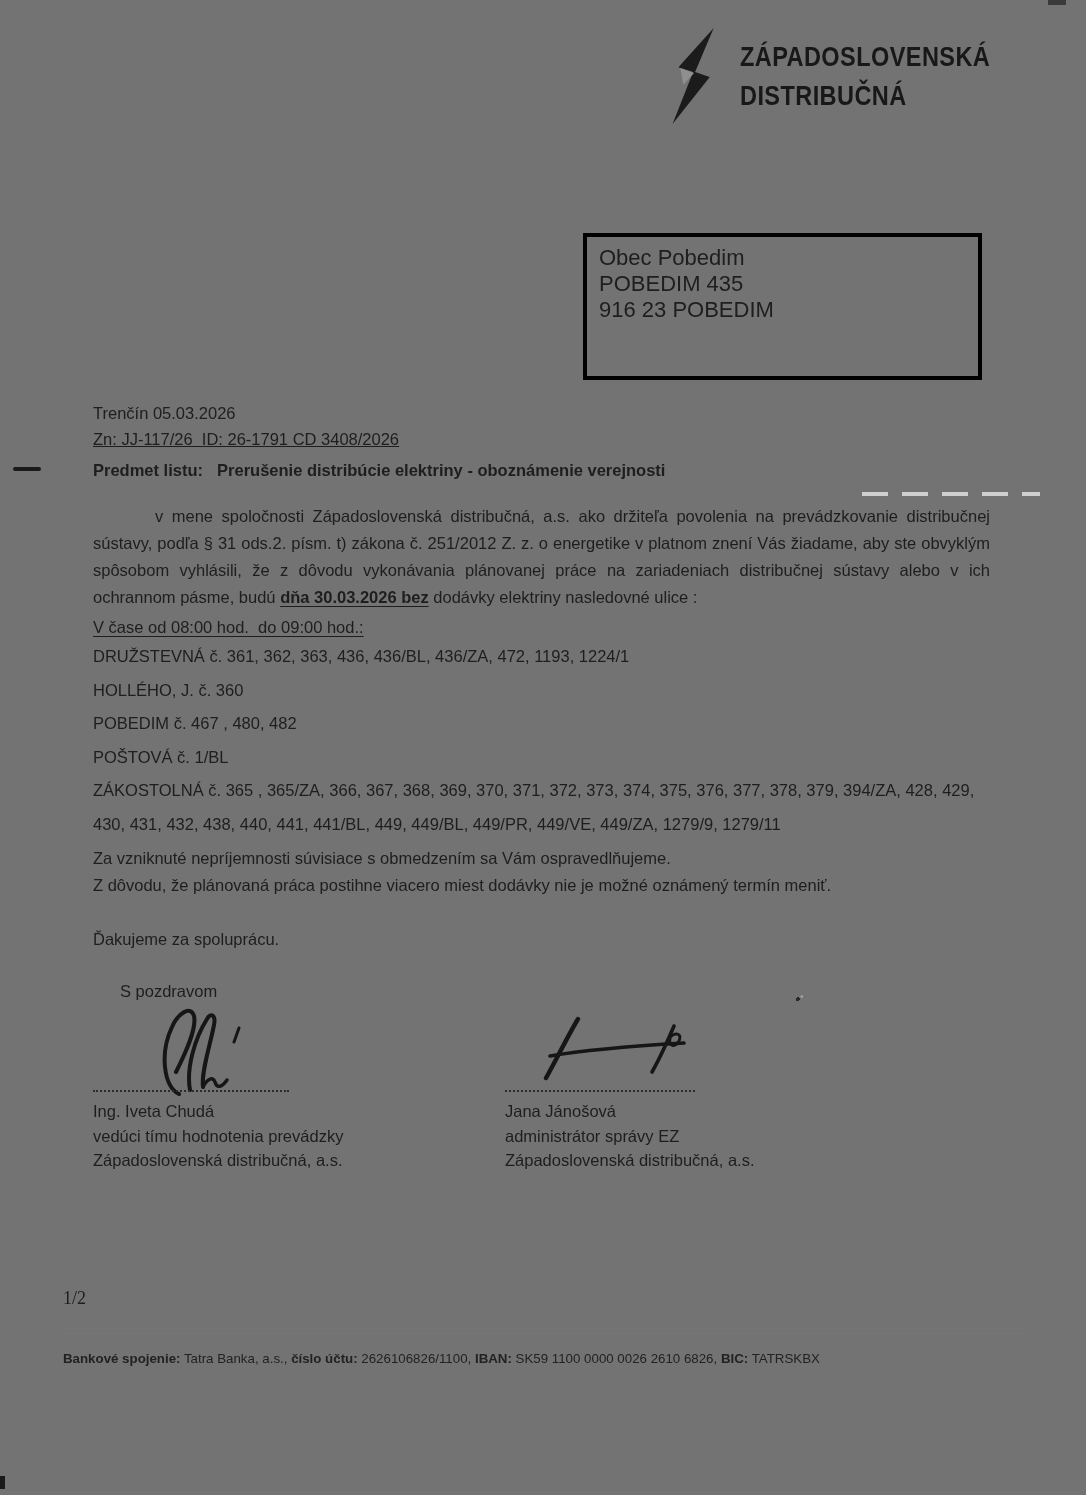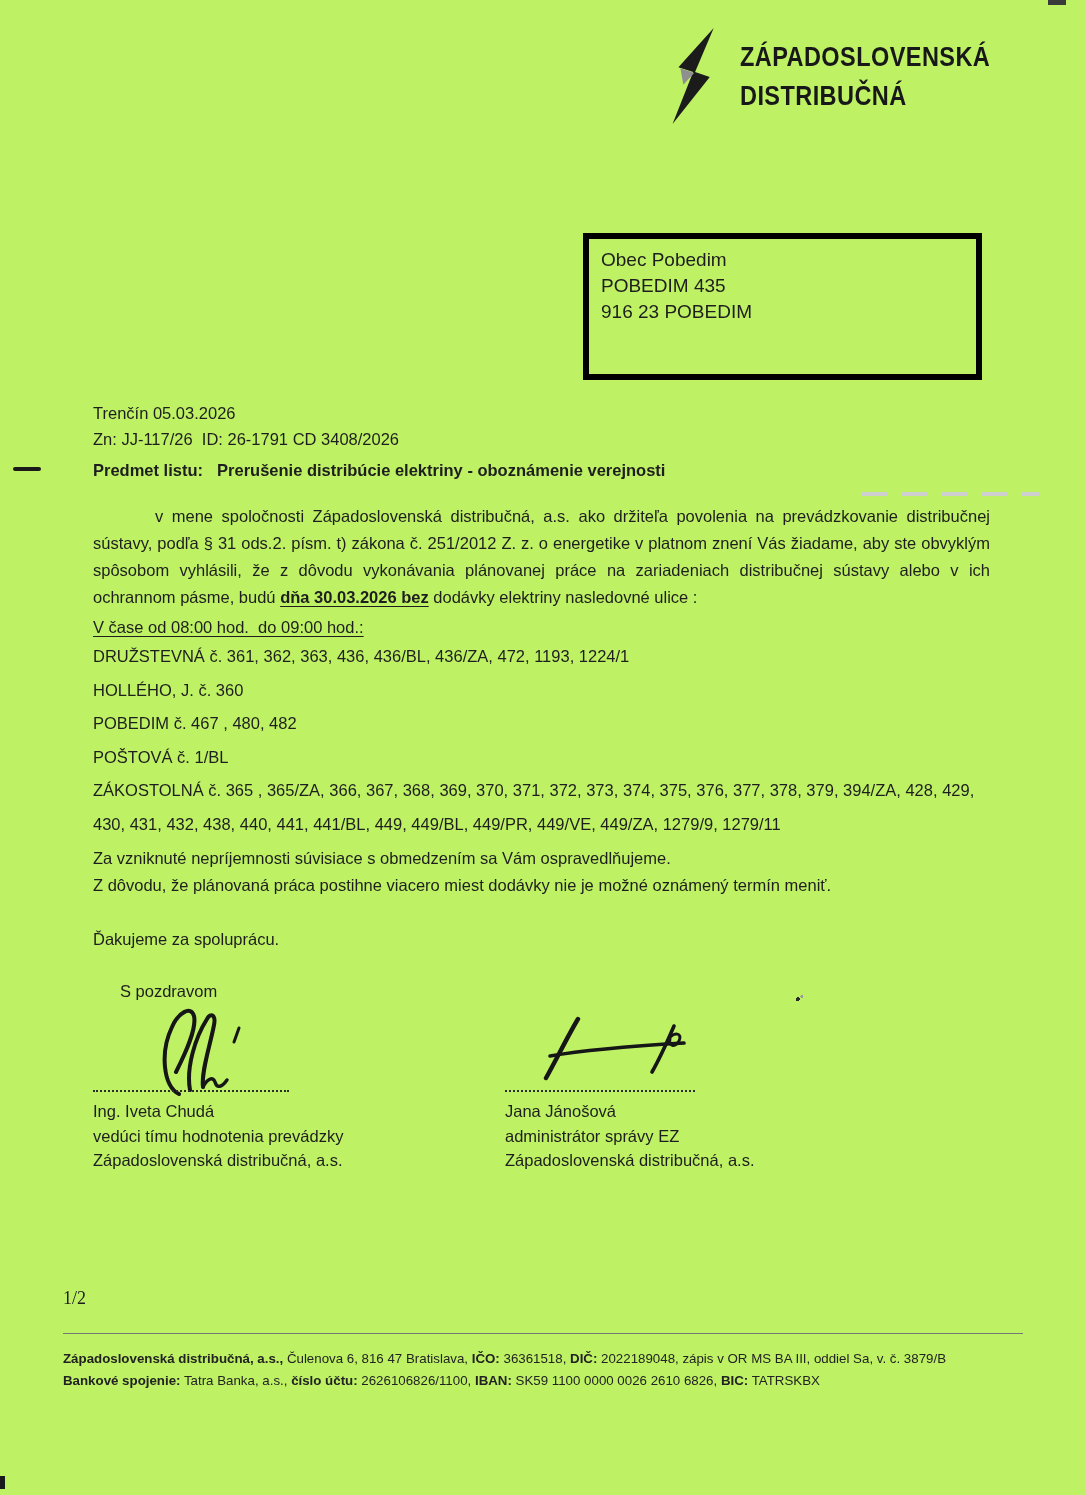--- a/index.html
+++ b/index.html
@@ -1,28 +1,28 @@
 <!DOCTYPE html>
 <html><head>
 <meta charset="utf-8">
 <style>
   html,body{margin:0;padding:0;background:#e8e8e8;}
   .page{
     position:relative;
     width:1086px;height:1495px;
     margin:0 auto;
-    background:#bef264;
+    background:#737373;
     font-family:"Liberation Sans",sans-serif;
     color:#1e1e1e;
     overflow:hidden;
   }
   .abs{position:absolute;}
   .b{font-weight:bold;}
   .u{text-decoration:underline;text-underline-offset:3px;}
-  .prewrap{white-space:pre-wrap;}
+  .prewrap{white-space:pre-wrap;text-decoration:underline;}
 
   
   .logo{left:668px;top:28px;display:flex;align-items:flex-start;}
   .logo svg{display:block;margin-right:10px;}
   .wordmark{
     font-weight:bold;color:#181818;
     font-size:28px;line-height:39px;letter-spacing:.5px;
     transform:scaleX(.84);transform-origin:left top;
     white-space:nowrap;margin-top:9px;
   }
@@ -33,22 +33,22 @@
   .fold-dash{left:13px;top:467px;width:28px;height:4px;background:#1a1a1a;border-radius:2px;}
   .smudge{left:862px;top:492px;width:178px;height:4px;
     background:repeating-linear-gradient(90deg,#cfcfcf 0 26px,transparent 26px 40px);}
   .speck{left:795px;top:995px;width:9px;height:6px;
     background:radial-gradient(circle at 30% 70%,#2a2a2a 0 2px,transparent 2px),
                radial-gradient(circle at 75% 25%,#9a9a9a 0 1.5px,transparent 1.5px);}
 
   
   .addr-box{
     left:583px;top:233px;width:399px;height:147px;
-    border:6px solid #000000;box-sizing:border-box;
-    padding:8px 12px;font-size:19px;line-height:26px;
+    border:4px solid #000000;box-sizing:border-box;
+    padding:8px 12px;font-size:22px;line-height:26px;
   }
 
   .meta{left:93px;top:400px;font-size:16.5px;line-height:26px;}
   .meta p{margin:0;}
 
   .subject{left:93px;top:461px;font-size:16.5px;font-weight:bold;}
   .subject .label{margin-right:14px;}
 
   .intro{
     left:93px;top:503px;width:897px;
@@ -169,17 +169,16 @@
   <div class="abs sig-block sig-block-right">
     <p>Jana Jánošová</p>
     <p>administrátor správy EZ</p>
     <p>Západoslovenská distribučná, a.s.</p>
   </div>
 
   <div class="abs page-num">1/2</div>
   <div class="abs footer-rule"></div>
 
   <div class="abs footer">
-    <p><span class="b">Západoslovenská distribučná, a.s.,</span><span> Čulenova 6, 816 47 Bratislava, </span><span class="b">IČO:</span><span> 36361518, </span><span class="b">DIČ:</span><span> 2022189048, zápis v OR MS BA III, oddiel Sa, v. č. 3879/B</span></p>
     <p><span class="b">Bankové spojenie:</span><span> Tatra Banka, a.s., </span><span class="b">číslo účtu:</span><span> 2626106826/1100, </span><span class="b">IBAN:</span><span> SK59 1100 0000 0026 2610 6826, </span><span class="b">BIC:</span><span> TATRSKBX</span></p>
   </div>
 
 </div>
 
 </body></html>

